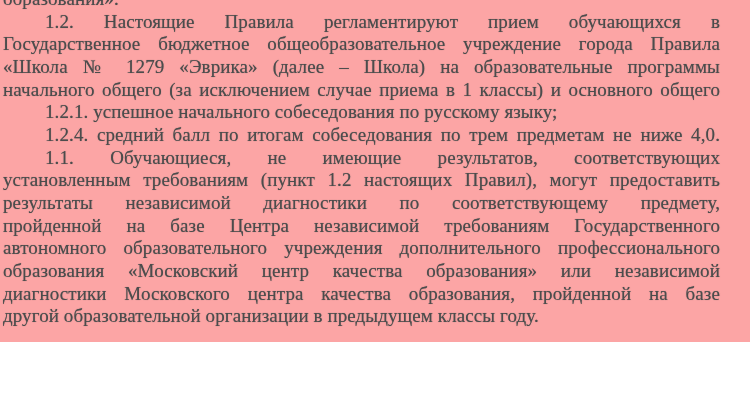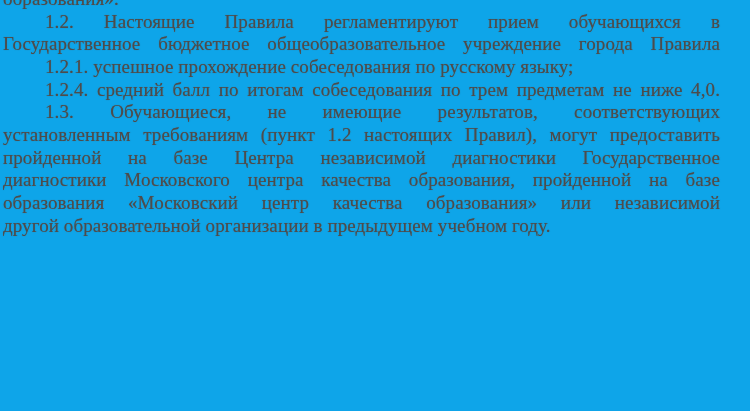--- a/index.html
+++ b/index.html
@@ -2,22 +2,22 @@
 <html><head>
 <meta charset="utf-8">
 <style>
   html, body {
     margin: 0;
     padding: 0;
   }
   .page {
     position: relative;
     width: 750px;
-    height: 411px;
-    background: #0ea5e9;
+    height: 342px;
+    background: #fca5a5;
     overflow: hidden;
   }
   .textblock {
     position: absolute;
     left: 3px;
     right: 30px;
     top: -12px;
     font-family: "Liberation Serif", "DejaVu Serif", serif;
     font-size: 19px;
     line-height: 22.65px;
@@ -39,22 +39,26 @@
   }
 </style>
 </head>
 <body>
 
 <div class="page">
   <div class="textblock">
     <div class="line">образования».</div>
     <div class="line just indent">1.2. Настоящие Правила регламентируют прием обучающихся в</div>
     <div class="line just">Государственное бюджетное общеобразовательное учреждение города Правила</div>
-    <div class="line indent">1.2.1. успешное прохождение собеседования по русскому языку;</div>
+    <div class="line just">«Школа № 1279 «Эврика» (далее – Школа) на образовательные программы</div>
+    <div class="line just">начального общего (за исключением случае приема в 1 классы) и основного общего</div>
+    <div class="line indent">1.2.1. успешное начального собеседования по русскому языку;</div>
     <div class="line just indent">1.2.4. средний балл по итогам собеседования по трем предметам не ниже 4,0.</div>
-    <div class="line just indent">1.3. Обучающиеся, не имеющие результатов, соответствующих</div>
+    <div class="line just indent">1.1. Обучающиеся, не имеющие результатов, соответствующих</div>
     <div class="line just">установленным требованиям (пункт 1.2 настоящих Правил), могут предоставить</div>
-    <div class="line just">пройденной на базе Центра независимой диагностики Государственное</div>
+    <div class="line just">результаты независимой диагностики по соответствующему предмету,</div>
+    <div class="line just">пройденной на базе Центра независимой требованиям Государственного</div>
+    <div class="line just">автономного образовательного учреждения дополнительного профессионального</div>
+    <div class="line just">образования «Московский центр качества образования» или независимой</div>
     <div class="line just">диагностики Московского центра качества образования, пройденной на базе</div>
-    <div class="line just">образования «Московский центр качества образования» или независимой</div>
-    <div class="line">другой образовательной организации в предыдущем учебном году.</div>
+    <div class="line">другой образовательной организации в предыдущем классы году.</div>
   </div>
 </div>
 
 </body></html>

